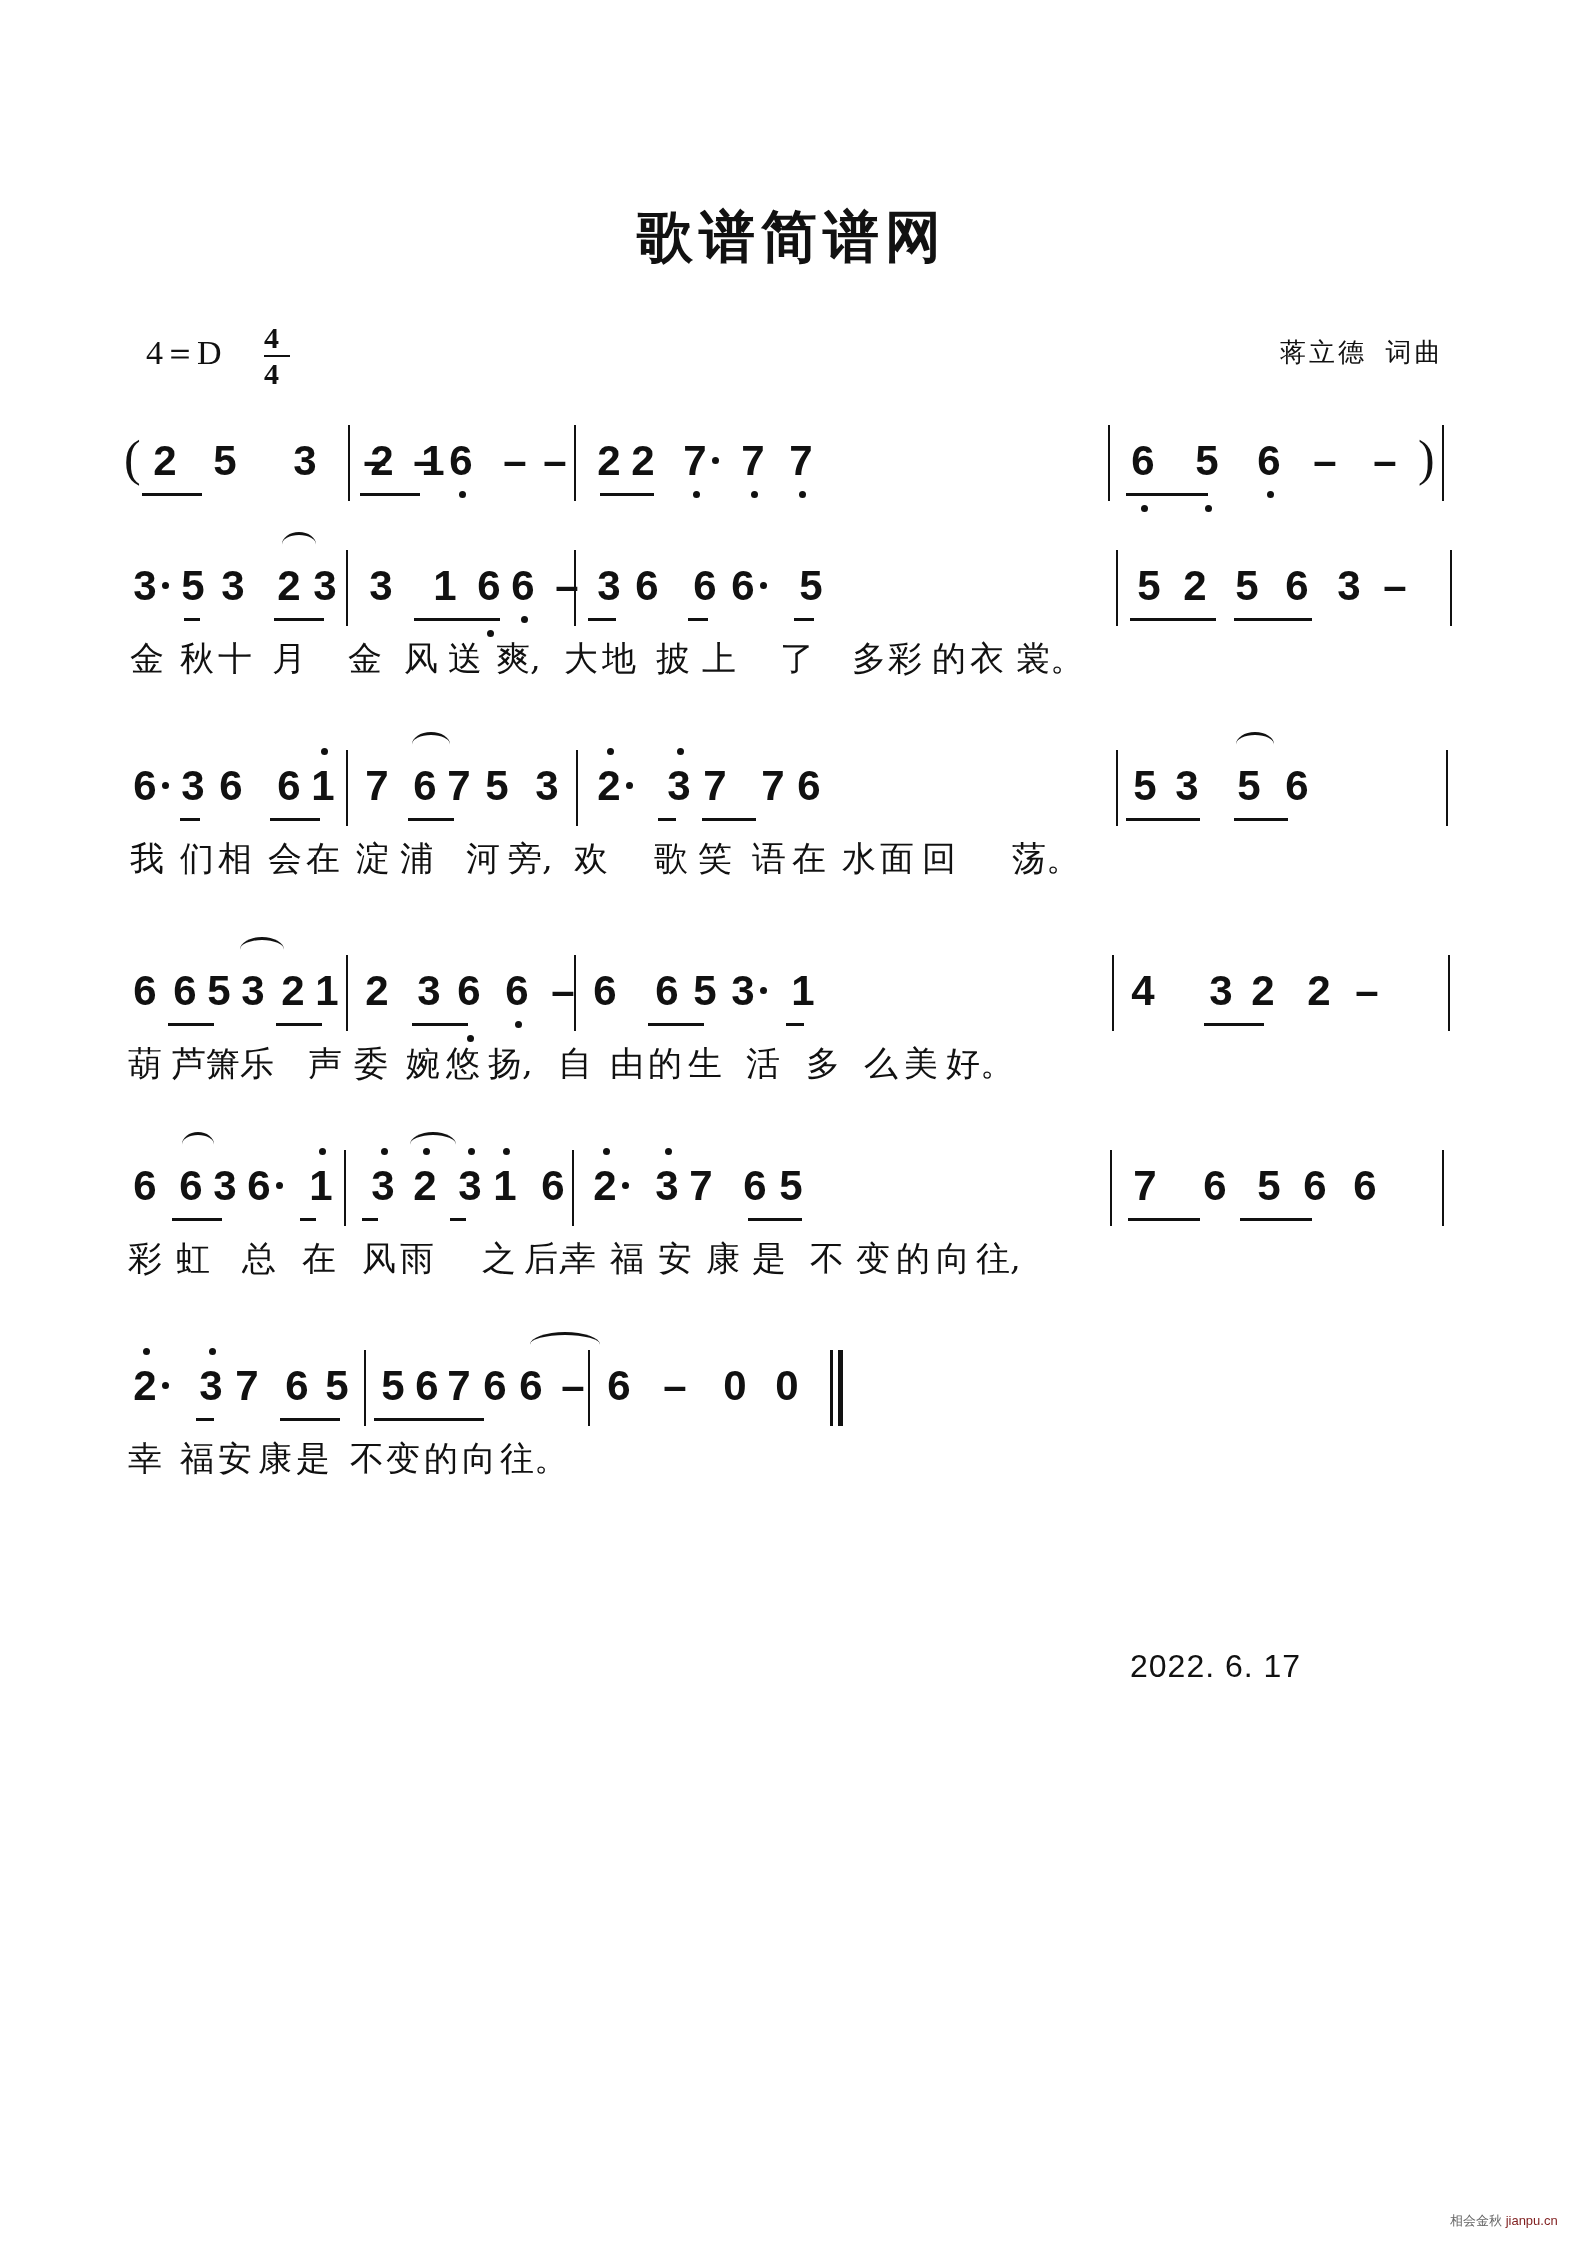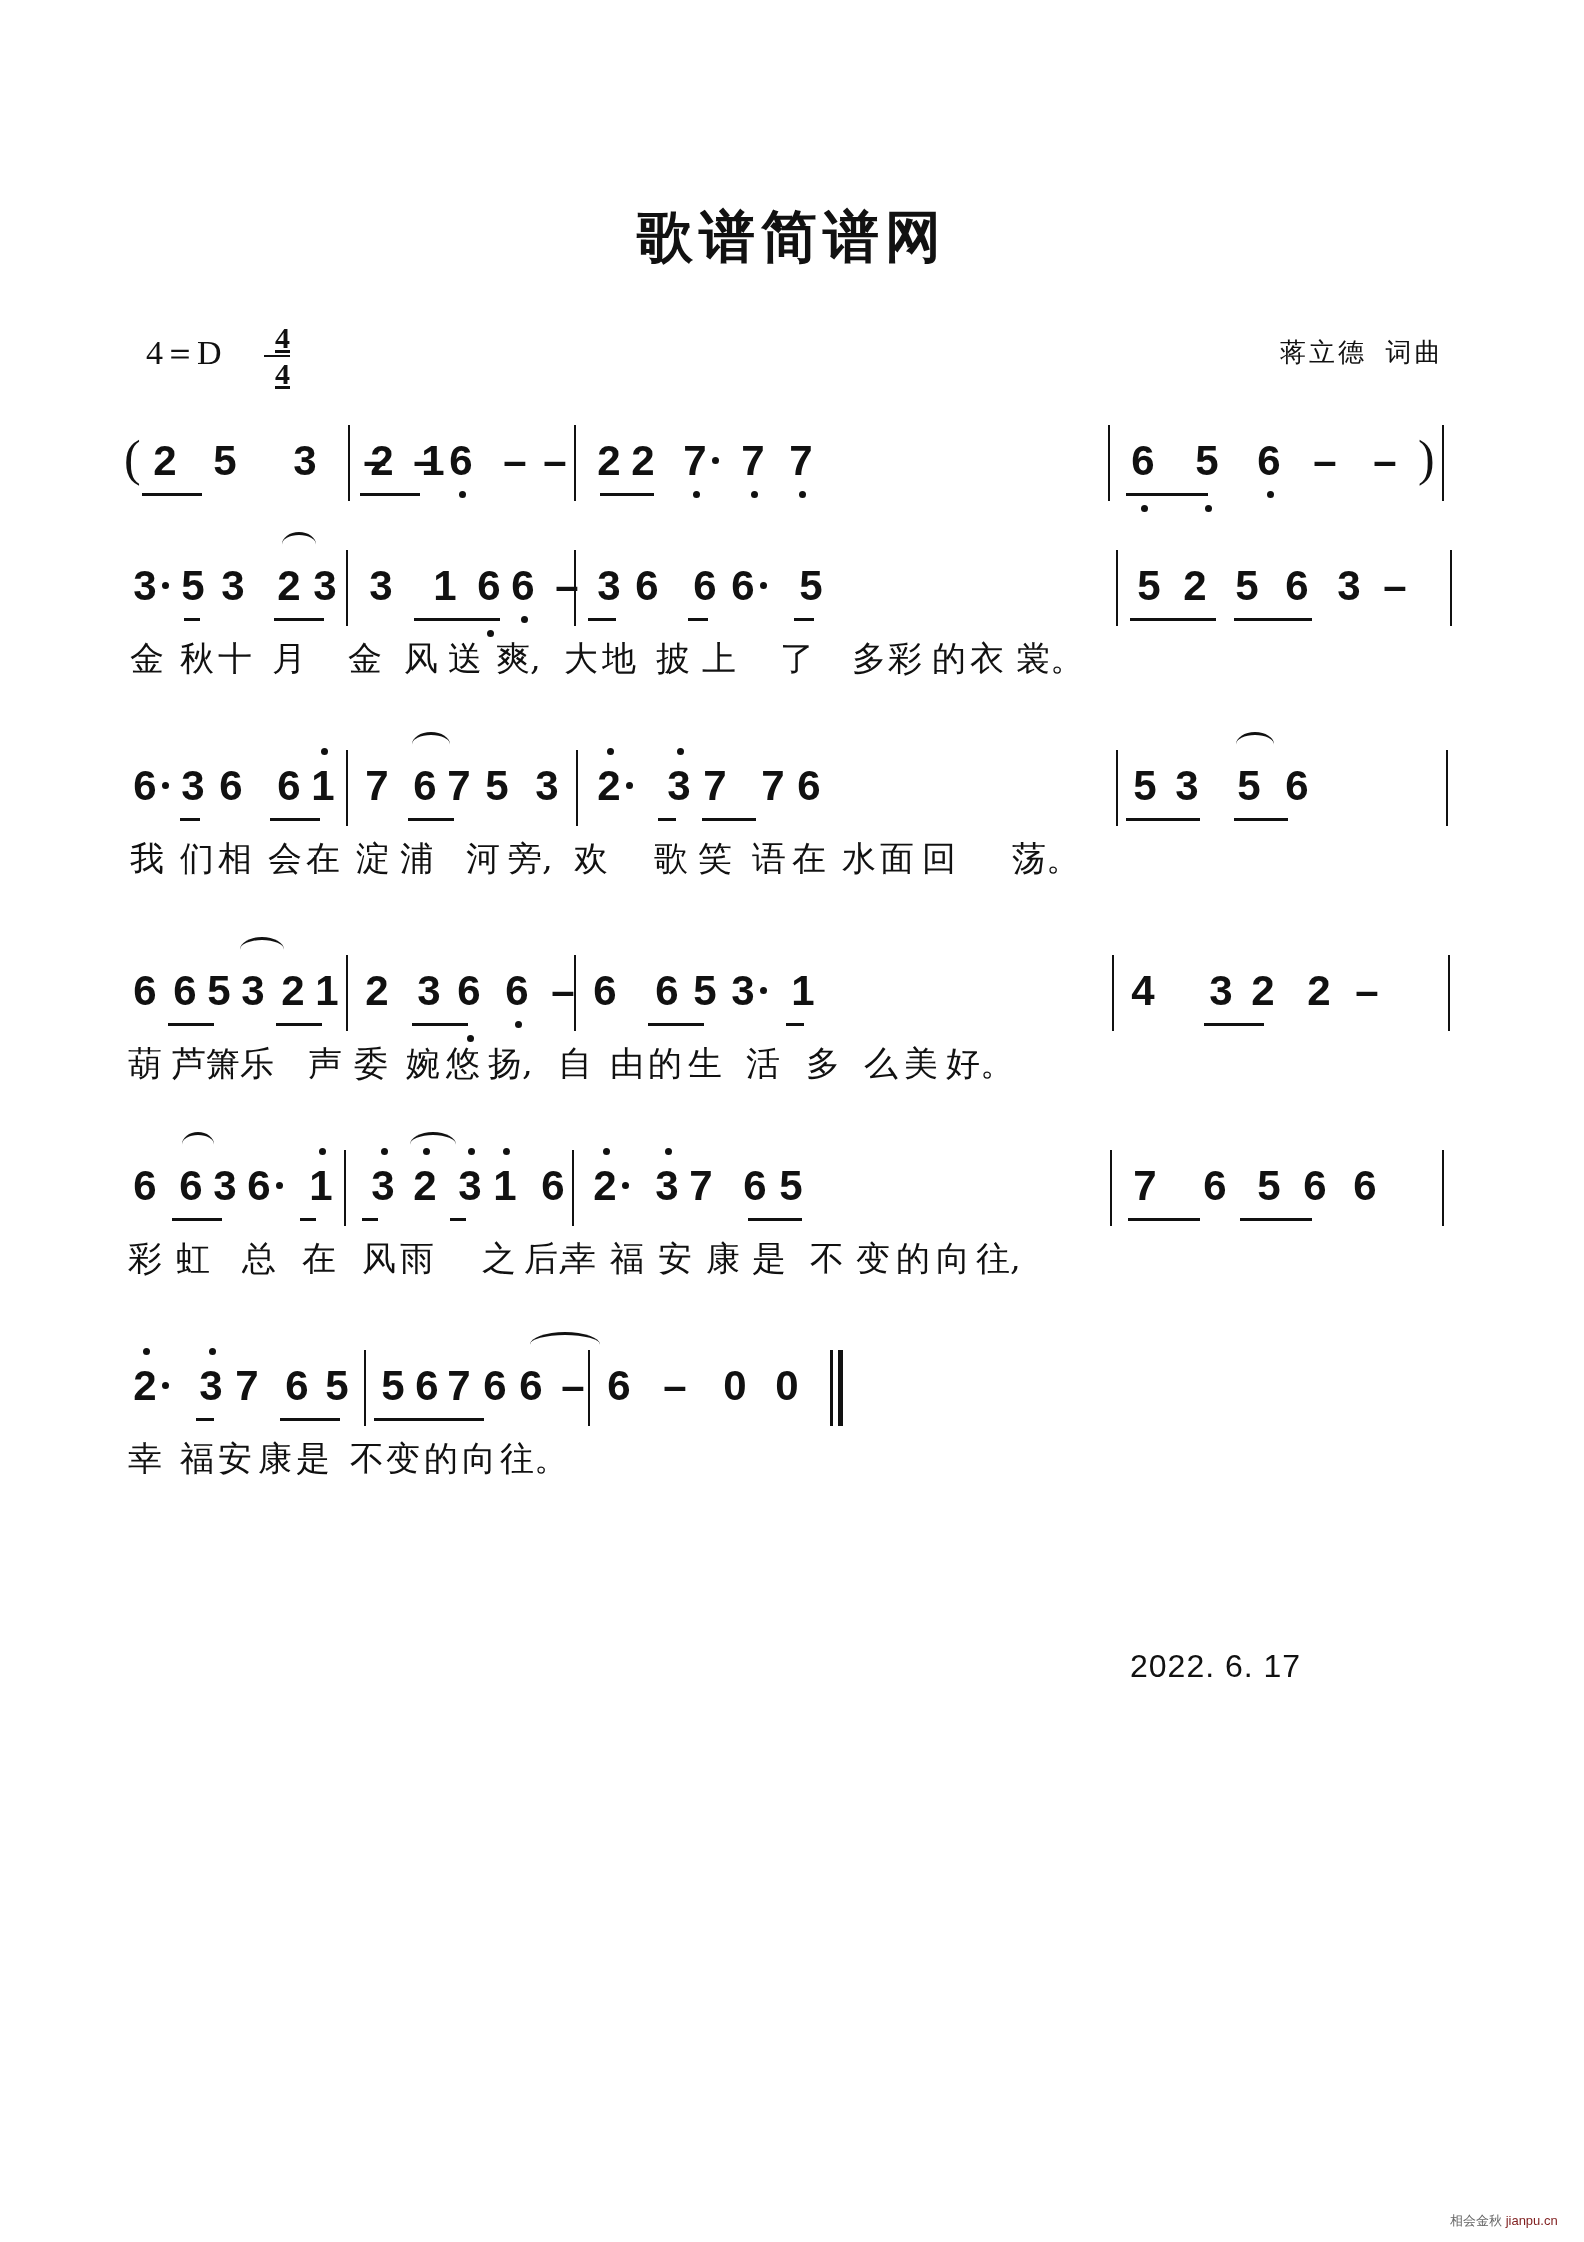--- a/index.html
+++ b/index.html
@@ -1,19 +1,19 @@
 <!DOCTYPE html>
 <html><head>
 <meta charset="utf-8">
 <style>
   html,body{margin:0;padding:0;background:#fff;}
   body{width:1584px;height:2242px;position:relative;overflow:hidden;font-family:"Liberation Sans","DejaVu Sans",sans-serif;color:#111;}
   .title{position:absolute;top:200px;left:0;width:1584px;text-align:center;font-family:"DejaVu Serif",serif;font-size:56px;font-weight:bold;letter-spacing:6px;}
   .key{position:absolute;left:146px;top:330px;font-family:"Liberation Serif",serif;font-size:34px;}
-  .ts{position:absolute;left:264px;top:322px;font-family:"Liberation Serif",serif;font-size:30px;font-weight:bold;text-align:right;line-height:32px;text-decoration:underline;}
+  .ts{position:absolute;left:264px;top:322px;font-family:"Liberation Serif",serif;font-size:30px;font-weight:bold;text-align:left;line-height:32px;}
   .ts .bar{display:block;border-top:2px solid #111;width:26px;margin:1px auto;}
   .author{position:absolute;left:1280px;top:335px;font-family:Liberation Mono, monospace;font-size:26px;letter-spacing:3px;}
   .row{position:absolute;left:0;width:1584px;height:120px;}
   .n{position:absolute;top:0;font-size:42px;font-weight:bold;font-family:"Liberation Sans",sans-serif;width:30px;text-align:center;line-height:52px;}
   .n .dh{position:absolute;top:-12px;left:13px;width:7px;height:7px;border-radius:50%;background:#111;}
   .n .dl{position:absolute;top:56px;left:13px;width:7px;height:7px;border-radius:50%;background:#111;}
   .n .dl2{top:70px;}
   .ul{position:absolute;top:58px;height:3px;background:#111;}
   .bl{position:absolute;top:-10px;width:2px;height:76px;background:#111;}
   .dbl{position:absolute;top:-10px;width:3px;height:76px;background:#111;}

